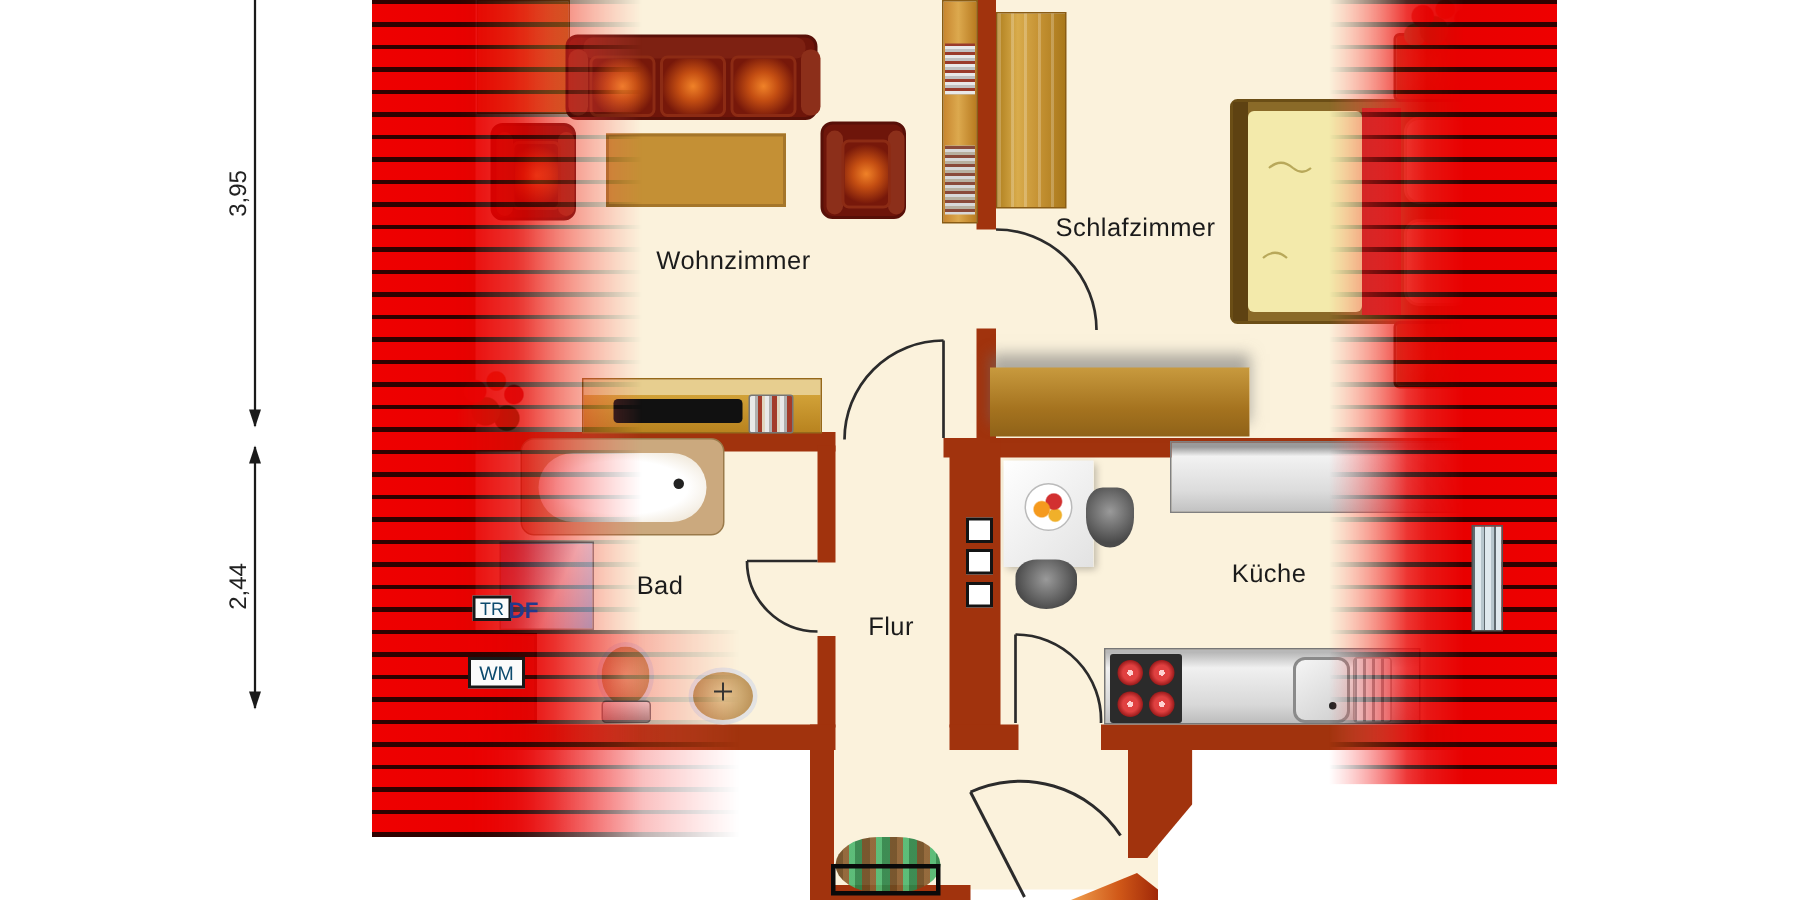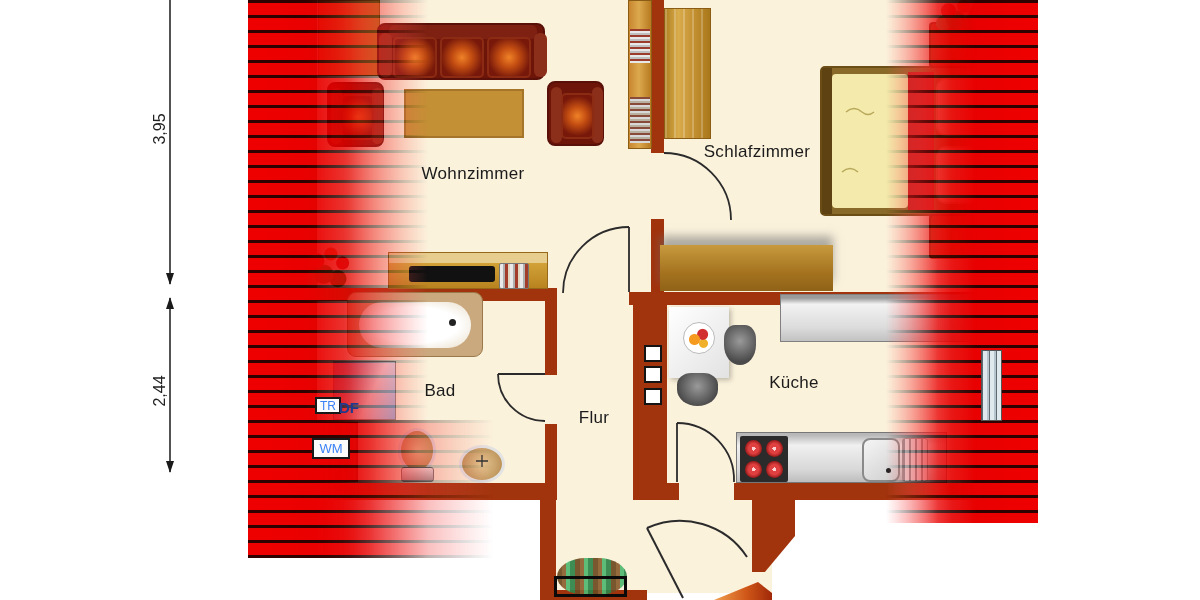--- a/index.html
+++ b/index.html
@@ -27,21 +27,21 @@
     background-image:
       repeating-linear-gradient(180deg, rgba(30,2,0,.92) 0 3px, rgba(30,2,0,0) 3px 15px),
       linear-gradient(90deg,#ef0000 0%,#e60000 45%,#ff7a7a 100%);
     -webkit-mask-image:linear-gradient(90deg,#000 0 60px,rgba(0,0,0,.55) 130px,rgba(0,0,0,0) 245px);
     mask-image:linear-gradient(90deg,#000 0 60px,rgba(0,0,0,.55) 130px,rgba(0,0,0,0) 245px);}
   .wood1{background:linear-gradient(90deg,#C8862F,#DCA94E 45%,#B87A20);}
   .sofa-base{background:#6E150A;border:2px solid #581008;border-radius:8px;box-sizing:border-box;}
   .cushion{background:radial-gradient(circle,#F08228 0%,#C44E12 35%,#77180A 78%);border:2px solid #8C2B14;border-radius:5px;box-sizing:border-box;}
   .armrest{background:#8C2F1A;border-radius:6px;}
   .backrest{background:#7E2112;border-radius:6px;}
-  .tag-box{background:#fbfbfb;border:2px solid #181818;box-sizing:border-box;color:#3b82f6;display:flex;align-items:center;justify-content:center;}
+  .tag-box{background:#fbfbfb;border:2px solid #181818;box-sizing:border-box;color:#0c4a6e;display:flex;align-items:center;justify-content:center;}
   .plant{background:
     radial-gradient(circle at 25% 35%, #d8352a 0 7px, transparent 8px),
     radial-gradient(circle at 55% 20%, #e8622e 0 6px, transparent 7px),
     radial-gradient(circle at 80% 40%, #cc2a2a 0 6px, transparent 7px),
     radial-gradient(circle at 40% 65%, #2f8a34 0 9px, transparent 10px),
     radial-gradient(circle at 70% 75%, #1d6b24 0 8px, transparent 9px),
     radial-gradient(circle at 15% 75%, #53a84f 0 7px, transparent 8px);}
   .chair{background:radial-gradient(circle at 50% 40%, #9a9a9a, #4a4a4a 72%);border-radius:35% 35% 50% 50%;}
 </style>
 </head>
@@ -155,25 +155,25 @@
 
   <div class="abs" style="left:981px;top:350px;width:21px;height:71px;background:repeating-linear-gradient(90deg,#5f6a70 0 1px,#dfe9ee 1px 5px,#b7c6cd 5px 7px);border:1px solid #555;box-sizing:border-box;"></div>
   <div class="abs tag-box" style="left:312px;top:438px;width:38px;height:21px;font-size:13px;">
       <span>WM</span>
     </div>
   <div class="abs tag-box" style="left:315px;top:397px;width:26px;height:17px;font-size:12px;">
       <span>TR</span>
     </div>
   <div class="abs" style="left:339px;top:399px;width:30px;height:20px;color:#223a8c;font-size:15px;font-weight:bold;">DF</div>
 
-  <div class="abs room-label" style="left:403px;top:164px;width:140px;text-align:center;">Wohnzimmer</div>
+  <div class="abs room-label" style="left:419px;top:164px;width:140px;text-align:center;">Wohnzimmer</div>
   <div class="abs room-label" style="left:687px;top:142px;width:140px;">Schlafzimmer</div>
   <div class="abs room-label" style="left:420px;top:381px;width:40px;">Bad</div>
   <div class="abs room-label" style="left:572px;top:408px;width:44px;">Flur</div>
-  <div class="abs room-label" style="left:764px;top:373px;width:60px;">Küche</div>
+  <div class="abs room-label" style="left:816px;top:373px;width:60px;">Küche</div>
 
   <div class="abs dim-label" style="left:138px;top:120px;width:44px;">3,95</div>
   <div class="abs dim-label" style="left:138px;top:382px;width:44px;">2,44</div>
 
   <svg class="abs" width="1200" height="600" viewBox="0 0 1200 600" style="left:0;top:0;pointer-events:none;">
     <defs>
       <linearGradient id="doorgrad" x1="0" y1="0" x2="1" y2="0">
         <stop offset="0" stop-color="#f0a050"></stop>
         <stop offset="0.55" stop-color="#d05818"></stop>
         <stop offset="1" stop-color="#a02808"></stop>

